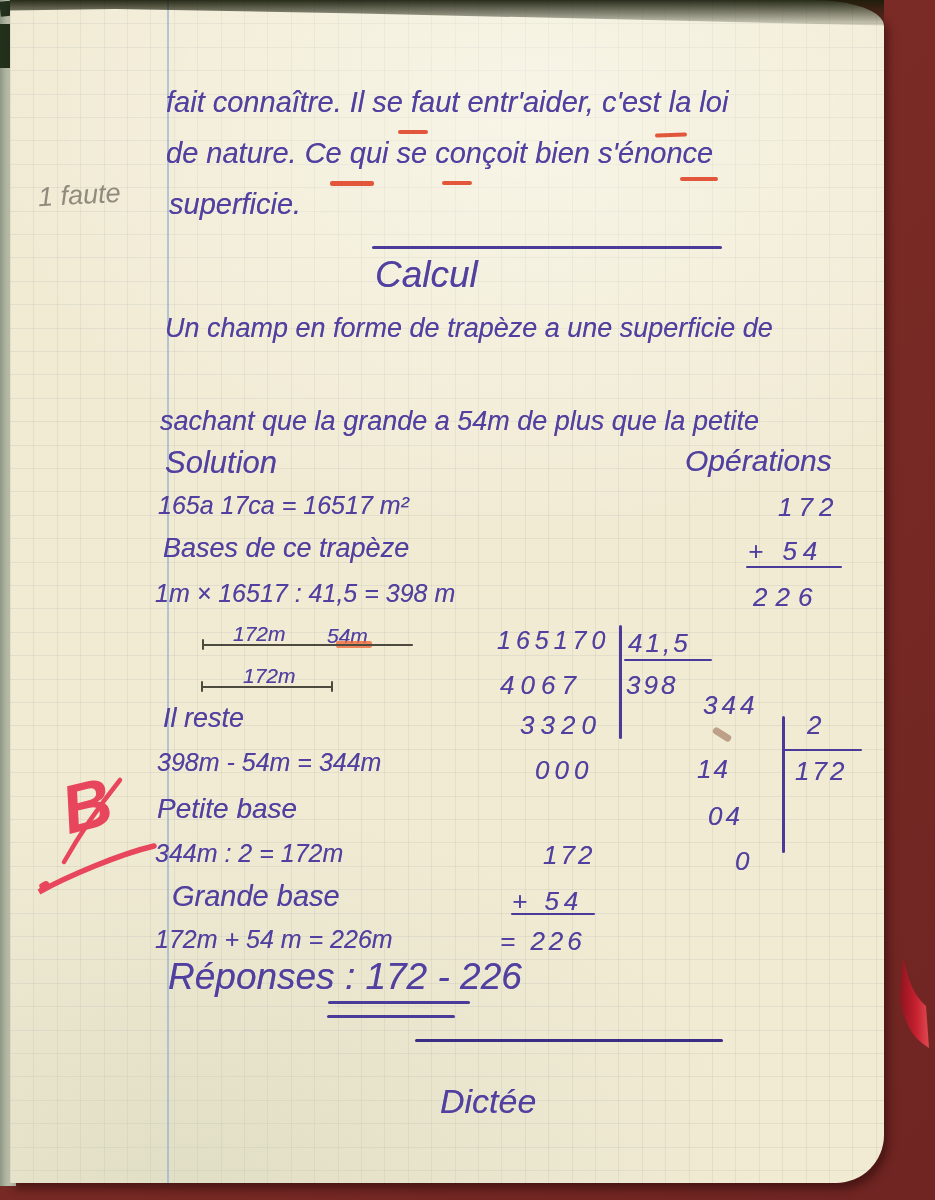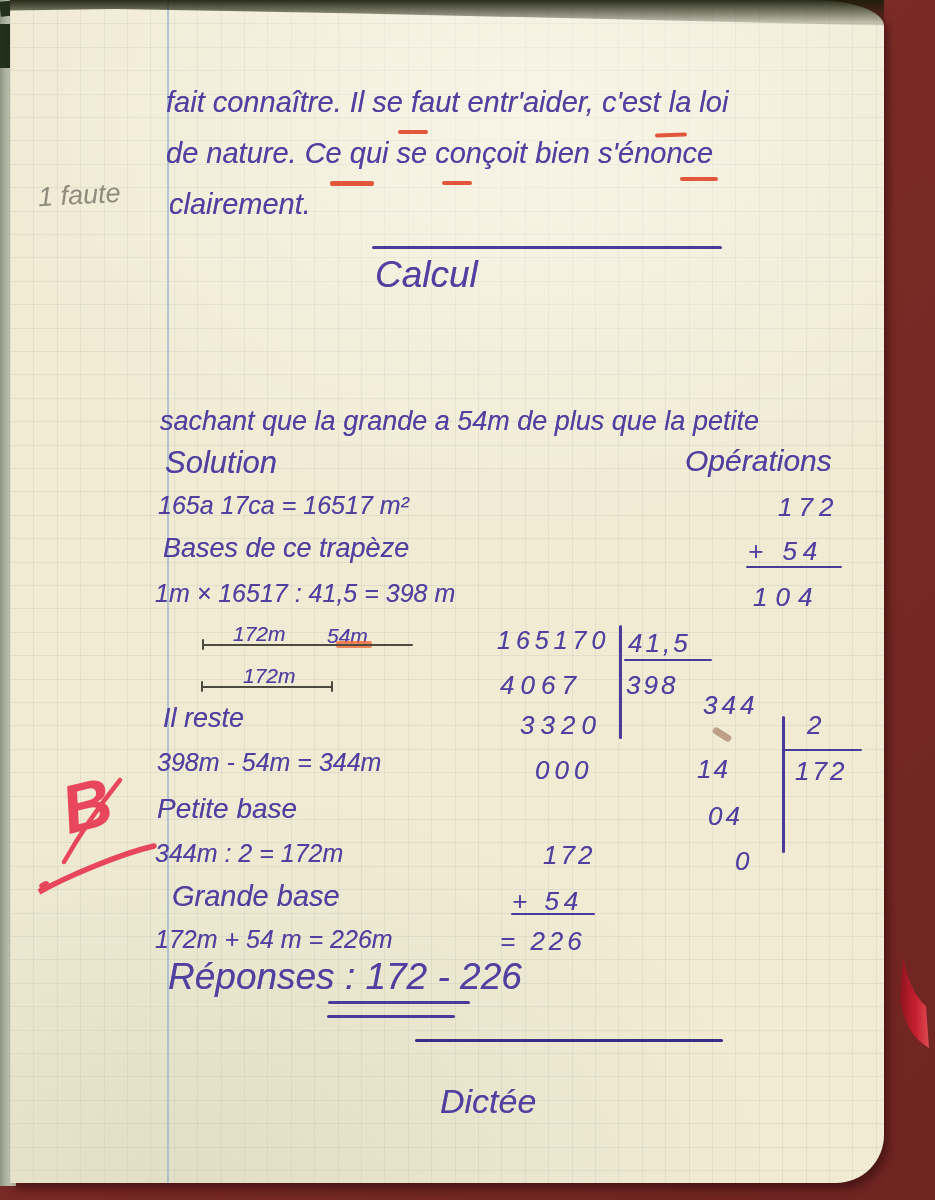--- a/index.html
+++ b/index.html
@@ -45,45 +45,46 @@
   <div class="edge-left"></div>
   <div class="corner-patch" style="left:0;top:0;width:34px;height:15px;transform:rotate(-6deg);"></div>
   <div class="corner-patch" style="left:0;top:24px;width:12px;height:44px;"></div>
 
   <div class="page">
     <div class="margin-line"></div>
     <div class="top-shadow"></div>
 
     <div class="hw" style="left:156px;top:86px;font-size:29px;">fait connaître. Il se faut entr'aider, c'est la loi</div>
     <div class="hw" style="left:156px;top:137px;font-size:29px;">de nature. Ce qui se conçoit bien s'énonce</div>
-    <div class="hw" style="left:159px;top:188px;font-size:29px;">clairement.</div>
+    <div class="hw" style="left:159px;top:188px;font-size:29px;">superficie.</div>
     <div class="redmark" style="left:388px;top:130px;width:30px;"></div>
     <div class="redmark" style="left:645px;top:133px;width:32px;transform:rotate(-2deg);"></div>
     <div class="redmark" style="left:320px;top:181px;width:44px;height:5px;"></div>
     <div class="redmark" style="left:432px;top:181px;width:30px;"></div>
     <div class="redmark" style="left:670px;top:177px;width:38px;"></div>
     <div class="hw pencil" style="left:28px;top:180px;font-size:27px;transform:rotate(-3deg);">1 faute</div>
 
     <div class="line" style="left:362px;top:246px;width:350px;"></div>
     <div class="hw" style="left:365px;top:254px;font-size:37px;">Calcul</div>
 
+    <div class="hw" style="left:155px;top:313px;font-size:27px;">Un champ en forme de trapèze a une superficie de</div>
     <div class="hw" style="left:150px;top:406px;font-size:27px;">sachant que la grande a 54m de plus que la petite</div>
 
     <div class="hw" style="left:155px;top:445px;font-size:31px;">Solution</div>
     <div class="hw" style="left:675px;top:444px;font-size:30px;">Opérations</div>
 
     <div class="hw" style="left:148px;top:491px;font-size:25px;">165a 17ca = 16517 m²</div>
     <div class="hw" style="left:768px;top:492px;font-size:26px;letter-spacing:6px;">172</div>
 
     <div class="hw" style="left:153px;top:533px;font-size:27px;">Bases de ce trapèze</div>
     <div class="hw" style="left:738px;top:536px;font-size:26px;letter-spacing:6px;">+ 54</div>
     <div class="line" style="left:736px;top:566px;width:96px;height:2px;"></div>
 
     <div class="hw" style="left:145px;top:579px;font-size:25px;">1m × 16517 : 41,5 = 398 m</div>
-    <div class="hw" style="left:743px;top:582px;font-size:26px;letter-spacing:8px;">104</div>
+    <div class="hw" style="left:743px;top:582px;font-size:26px;letter-spacing:8px;">226</div>
 
     <div class="hw" style="left:223px;top:622px;font-size:21px;">172m</div>
     <div class="hw" style="left:317px;top:624px;font-size:21px;">54m</div>
     <div class="redmark" style="left:326px;top:641px;width:36px;height:7px;background:#f06a38;opacity:.8;"></div>
     <div class="pline" style="left:193px;top:644px;width:210px;"></div>
     <div class="ptick" style="left:192px;top:639px;"></div>
     <div class="hw" style="left:233px;top:664px;font-size:21px;">172m</div>
     <div class="pline" style="left:192px;top:686px;width:131px;"></div>
     <div class="ptick" style="left:191px;top:681px;"></div>
     <div class="ptick" style="left:321px;top:681px;"></div>

